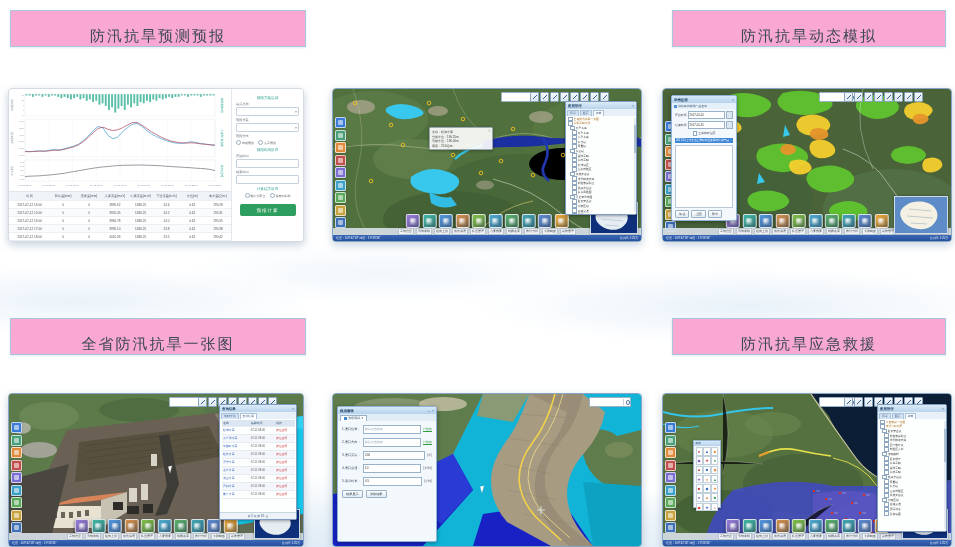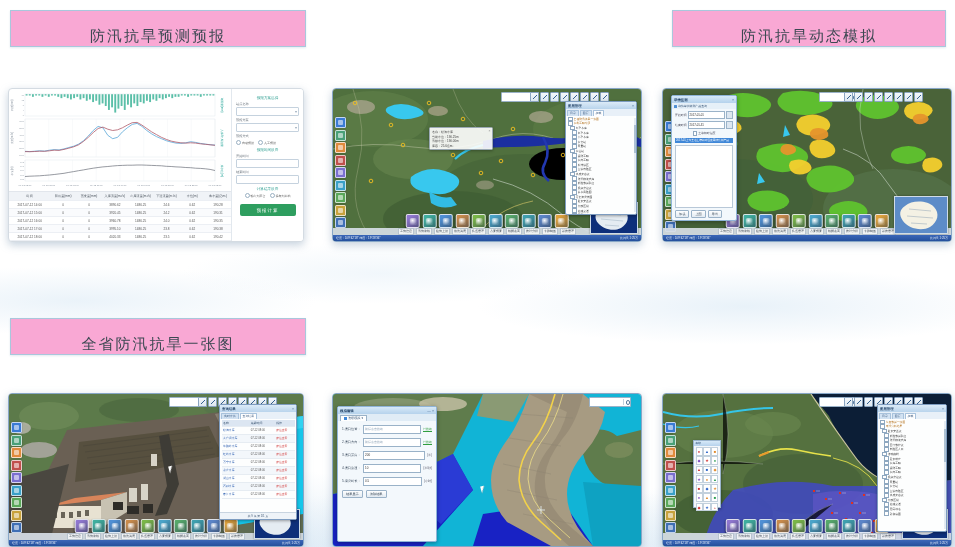--- a/index.html
+++ b/index.html
@@ -97,20 +97,23 @@
   <div class="clouds"></div>
 
   <div class="banner" style="left:10px;top:10px;width:294px;">
       <span>防汛抗旱预测预报</span>
     </div>
   <div class="banner" style="left:672px;top:10px;width:272px;">
       <span>防汛抗旱动态模拟</span>
     </div>
   <div class="banner" style="left:10px;top:318px;width:294px;">
       <span>全省防汛抗旱一张图</span>
+    </div>
+  <div class="banner" style="left:672px;top:318px;width:272px;">
+      <span>防汛抗旱应急救援</span>
     </div>
 
   <section class="thumb whiteb" style="left:8px;top:88px;width:294px;height:152px;">
     <svg id="forecast-svg" viewBox="0 0 222 100" style="position:absolute;left:0;top:2px;width:222px;height:100px;">
         <rect x="16" y="3" width="190" height="22" fill="#fff" stroke="#dde3ea" stroke-width="0.4"></rect>
         <rect x="16" y="28" width="190" height="38" fill="#fff" stroke="#dde3ea" stroke-width="0.4"></rect>
         <rect x="16" y="69" width="190" height="21" fill="#fff" stroke="#dde3ea" stroke-width="0.4"></rect>
         <line x1="16" y1="28" x2="16" y2="66" stroke="#edf0f4" stroke-width="0.35"></line>
         <line x1="16" y1="69" x2="16" y2="90" stroke="#edf0f4" stroke-width="0.35"></line>
         <line x1="39.75" y1="28" x2="39.75" y2="66" stroke="#edf0f4" stroke-width="0.35"></line>

